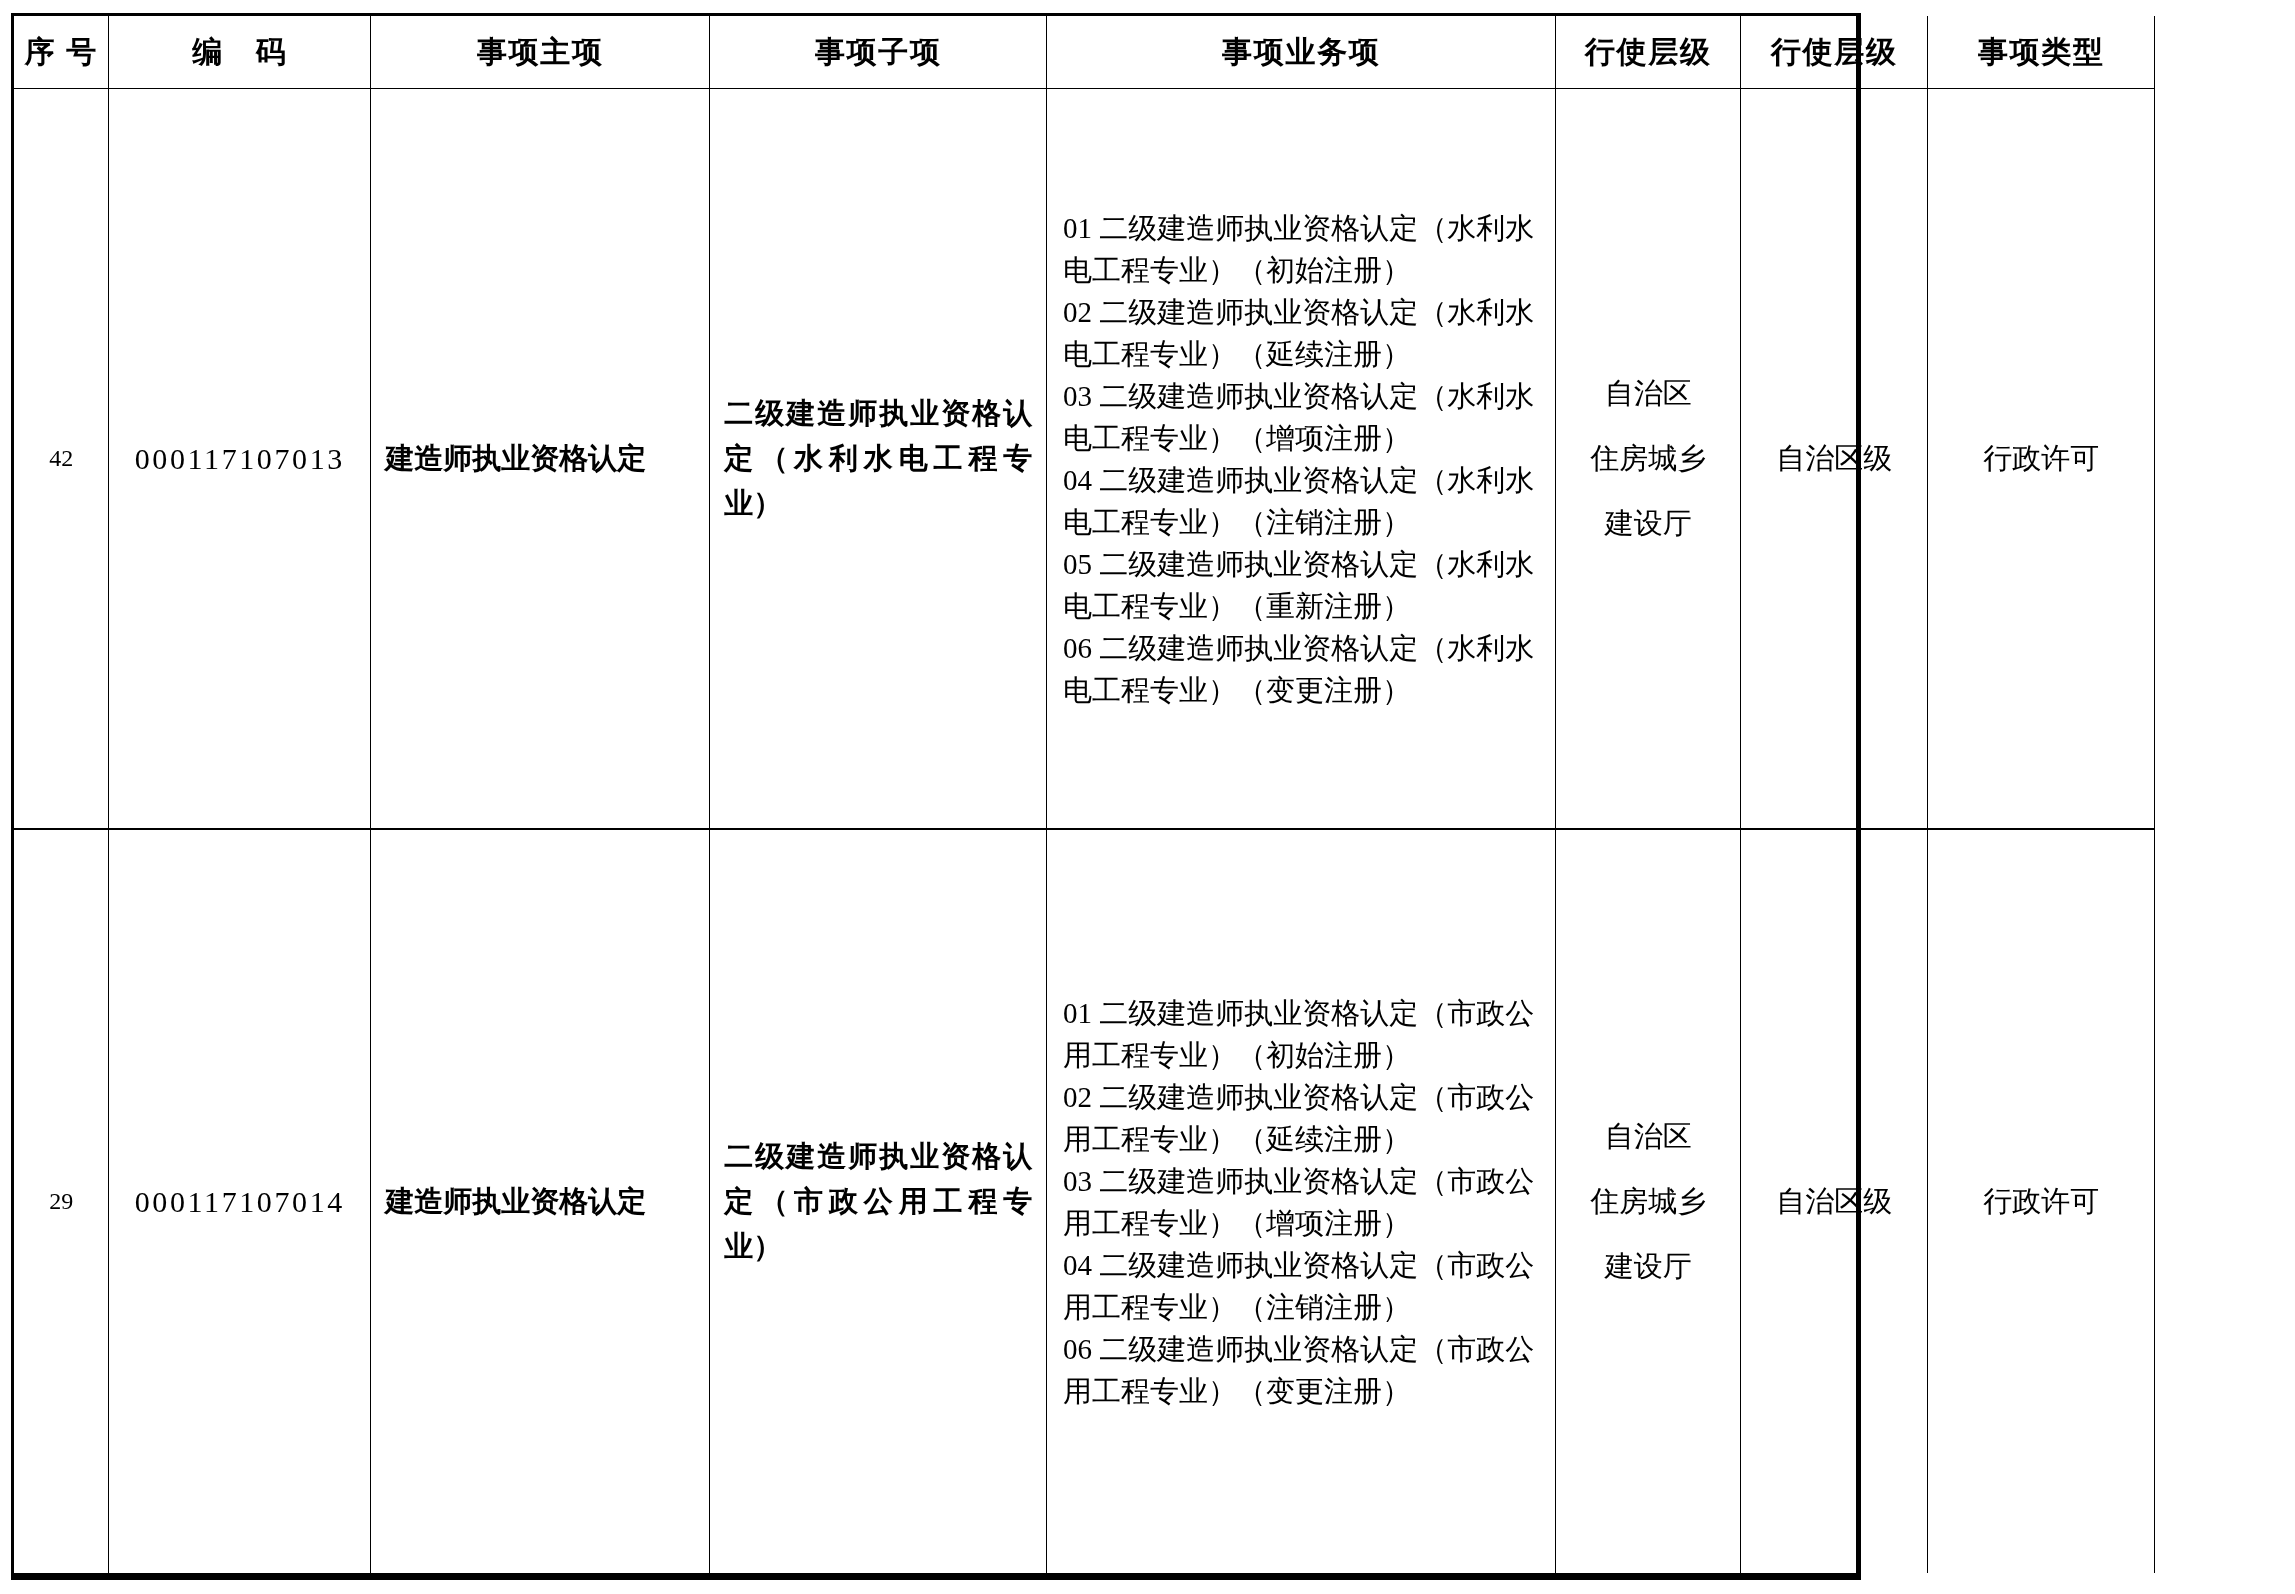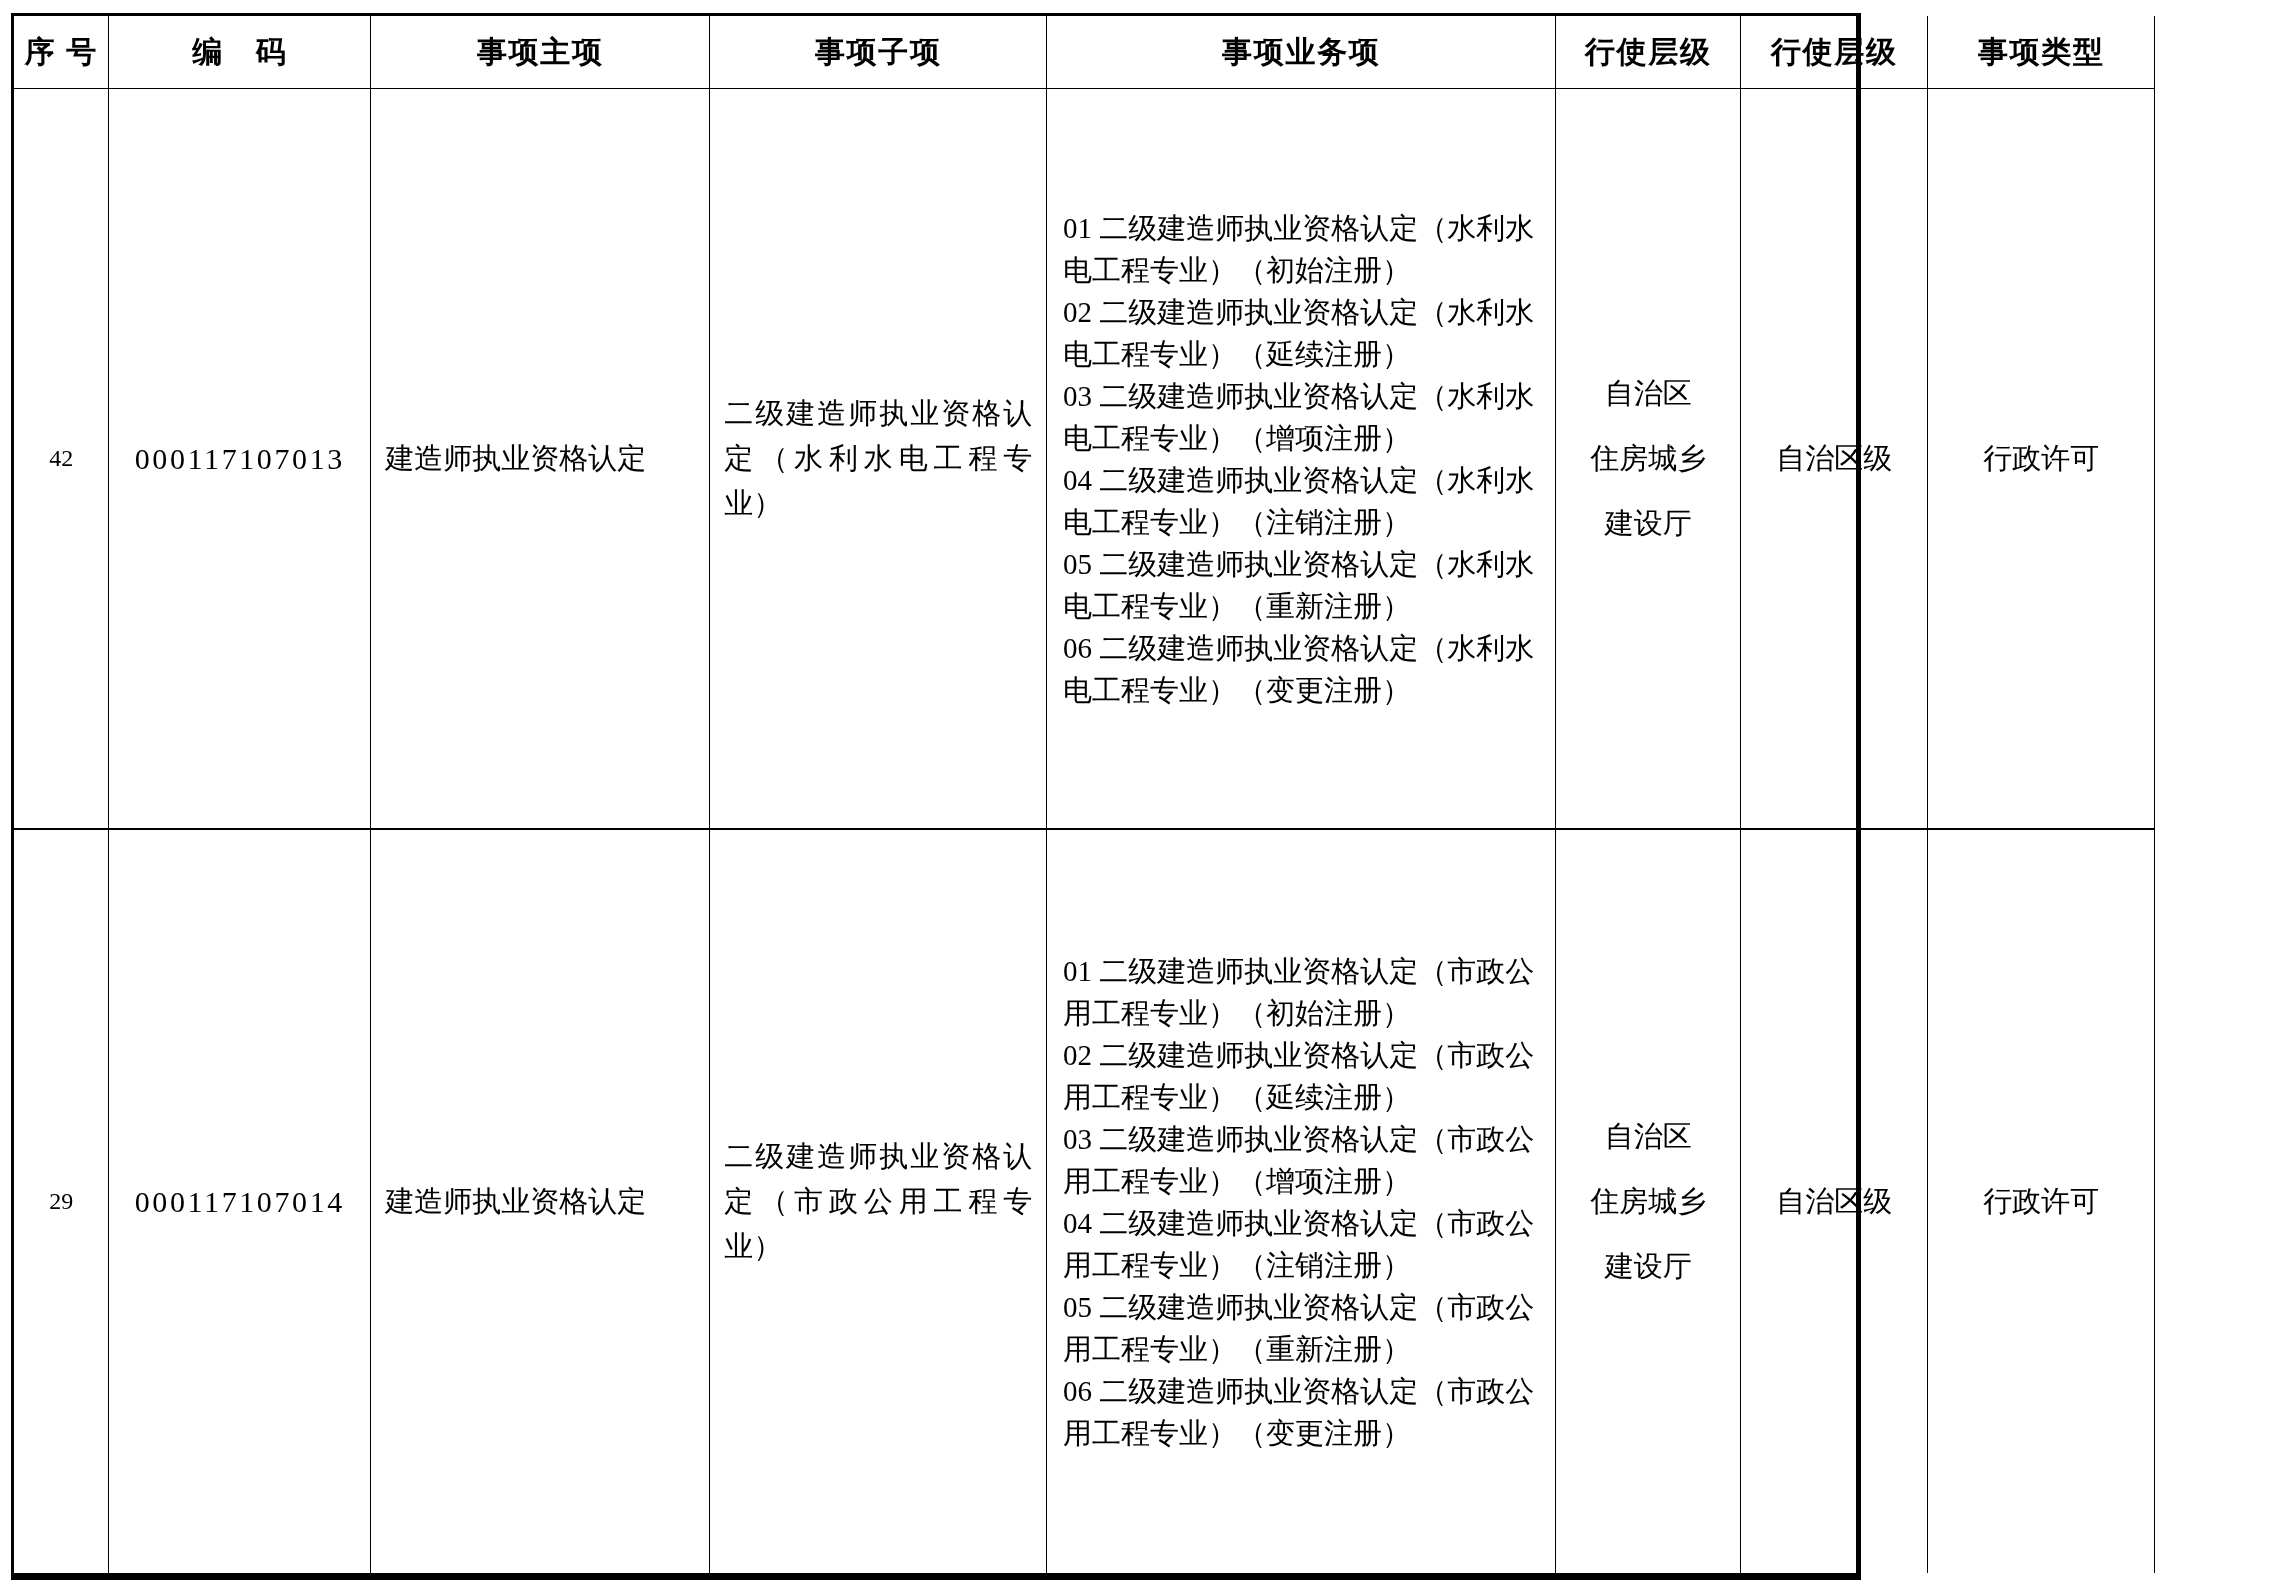--- a/index.html
+++ b/index.html
@@ -32,21 +32,21 @@
     font-family:"Liberation Sans", sans-serif;
     font-weight:bold;font-size:30px;
     align-items:center;justify-content:center;
     letter-spacing:1.7px;white-space:pre;
   }
   .center{align-items:center;text-align:center;gap:20px;}
   .seq{font-size:24px;text-align:center;}
   .code{font-size:30px;letter-spacing:2.6px;}
   .textcell{
     padding:0 14px;font-size:29px;line-height:45px;
-    text-align:justify;text-justify:inter-character;
+    text-align:justify;text-justify:inter-character;font-weight:bold;
   }
   .bizcell{
     padding:0 12.2px 0 15.7px;font-size:29px;line-height:42px;
     text-align:left;
   }
   .bizcell .biz-line{word-break:break-all;}
   .dept{font-size:29px;line-height:45px;}
   .plain{font-size:29px;}
 </style>
 </head>
@@ -87,21 +87,20 @@
 
   <div class="c lastrow center seq">29</div>
   <div class="c lastrow center code">000117107014</div>
   <div class="c lastrow textcell">建造师执业资格认定</div>
   <div class="c lastrow textcell">二级建造师执业资格认定（市政公用工程专业）</div>
   <div class="c lastrow bizcell">
     <div class="biz-line">01 二级建造师执业资格认定（市政公用工程专业）（初始注册）</div>
     <div class="biz-line">02 二级建造师执业资格认定（市政公用工程专业）（延续注册）</div>
     <div class="biz-line">03 二级建造师执业资格认定（市政公用工程专业）（增项注册）</div>
     <div class="biz-line">04 二级建造师执业资格认定（市政公用工程专业）（注销注册）</div>
-    <div class="biz-line">05 二级建造师执业资格认定（市政公用工程专业）（重新注册）</div>
     <div class="biz-line">06 二级建造师执业资格认定（市政公用工程专业）（变更注册）</div>
   </div>
   <div class="c lastrow center dept">
     <div>自治区</div>
     <div>住房城乡</div>
     <div>建设厅</div>
   </div>
   <div class="c lastrow center plain">自治区级</div>
   <div class="c lastrow center plain">行政许可</div>
   <div class="c lastrow lastcol center plain"></div>

